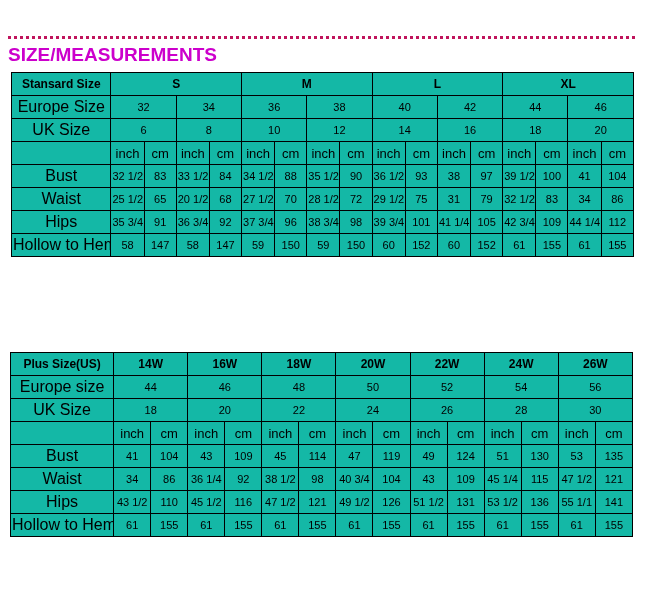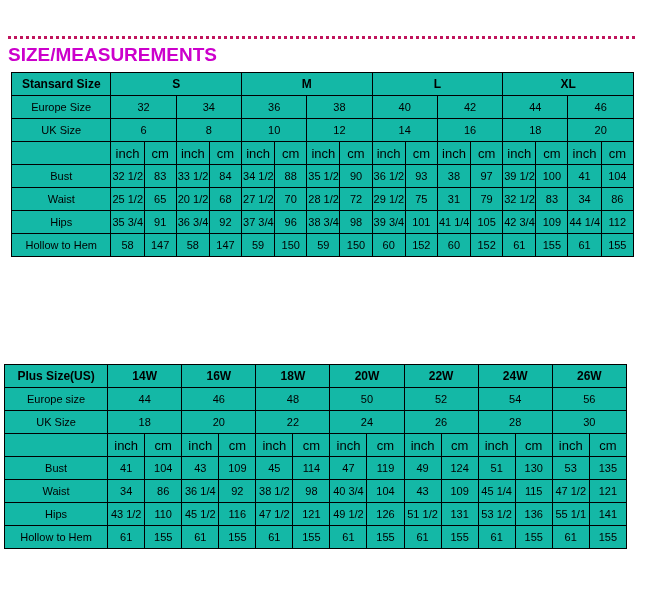--- a/index.html
+++ b/index.html
@@ -52,37 +52,36 @@
     border: 1px solid #000000;
     text-align: center;
     vertical-align: middle;
     padding: 0 1px;
     height: 22px;
     white-space: nowrap;
     overflow: hidden;
   }
   td.rowlabel {
     text-align: center;
-    font-size: 11px;
+    font-size: 16px;
   }
   td.blank {
     border: 1px solid #000000;
   }
   #table1 {
     position: absolute;
     left: 11px;
     top: 72px;
     width: 623px;
   }
   #table2 {
     position: absolute;
-    left: 4px;
+    left: 10px;
     top: 352px;
     width: 623px;
-    margin-top: 12px;
   }
   .hdr-grp {
     font-weight: bold;
     font-size: 12px;
   }
   .firstcol {
     font-weight: bold;
     font-size: 12px;
   }
   .unit {

